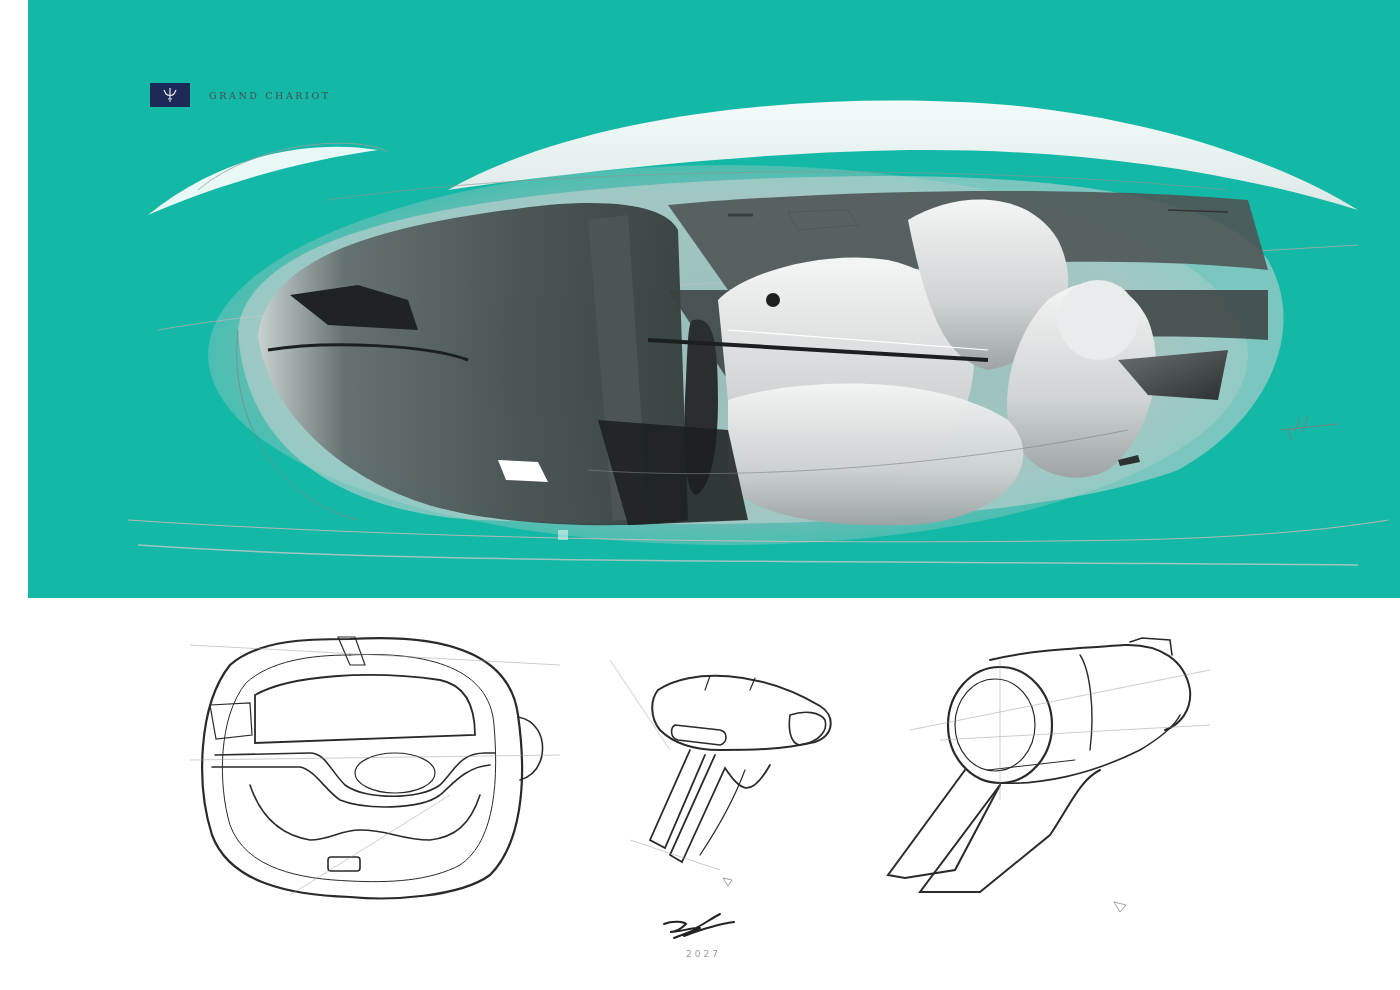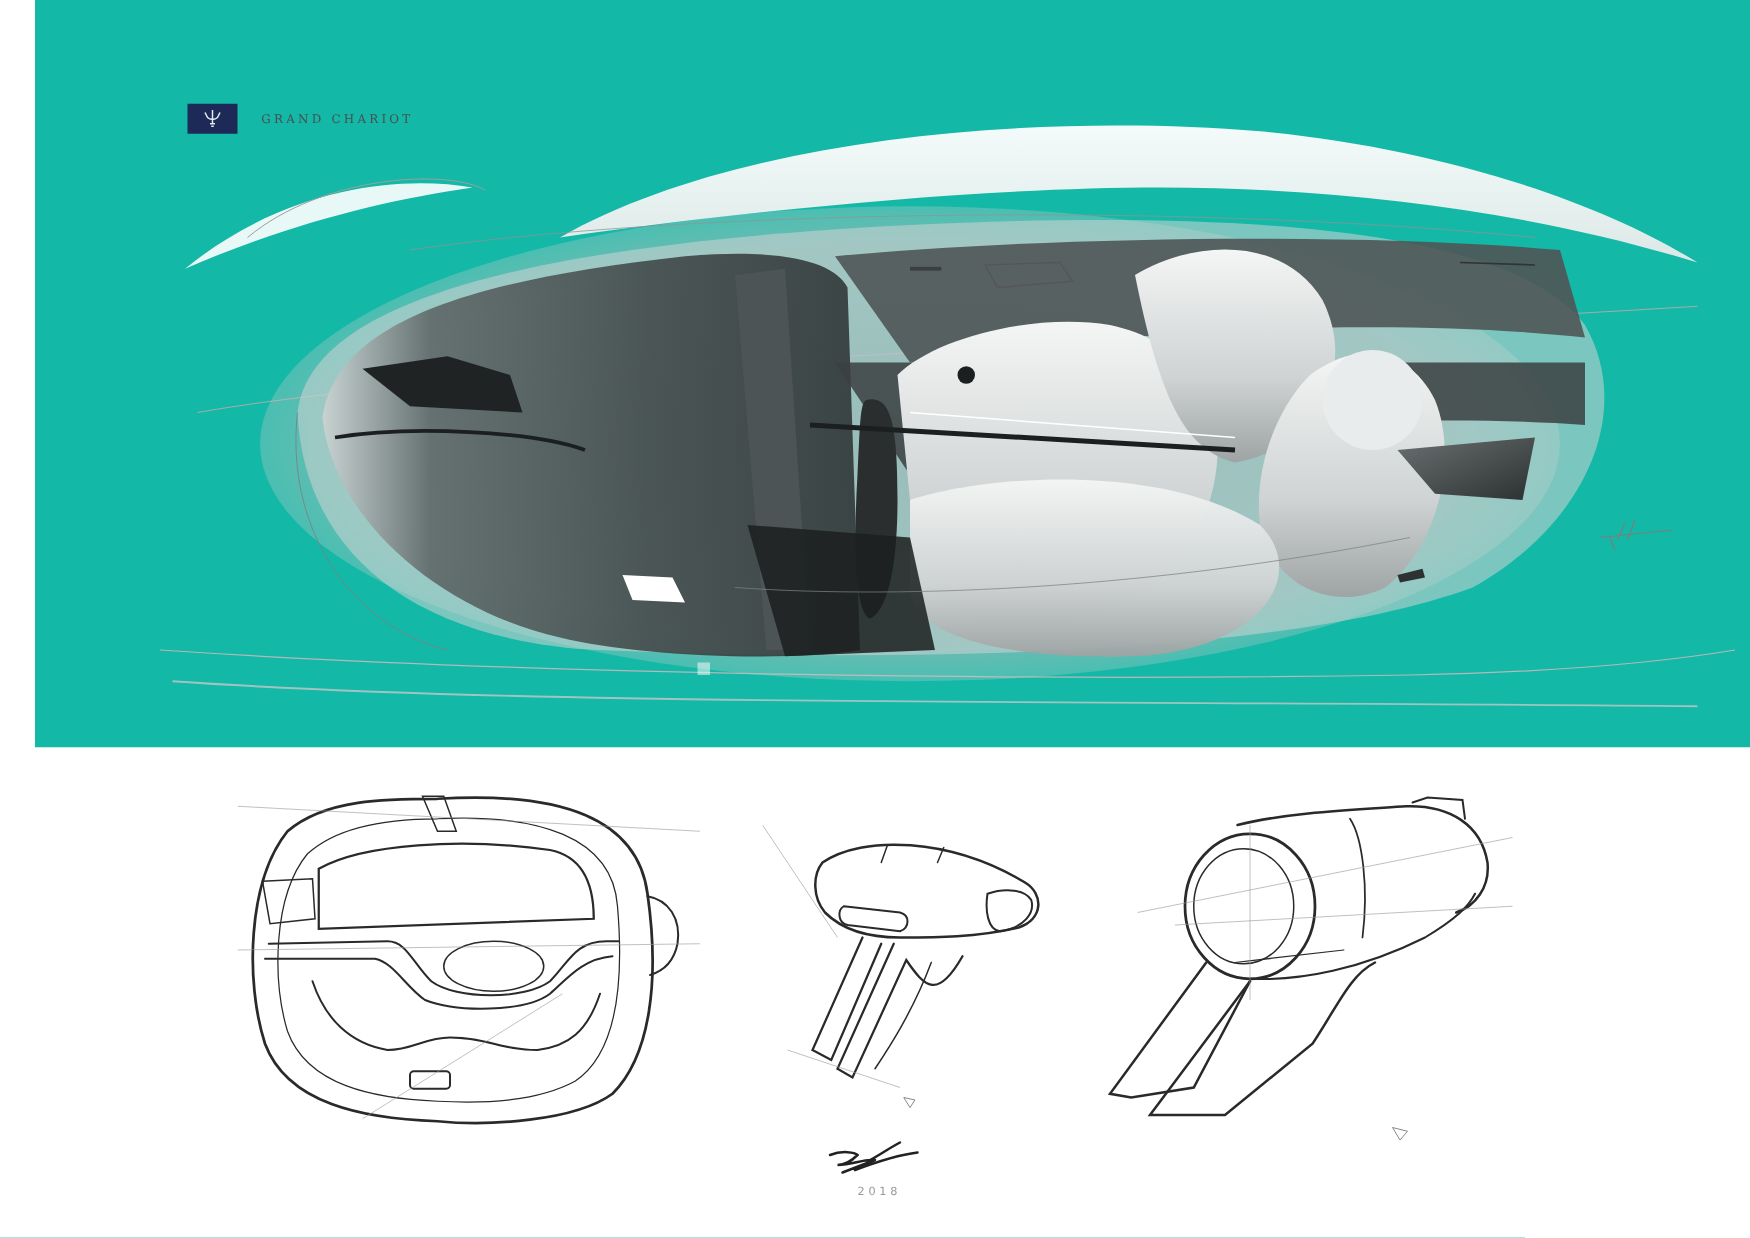--- a/index.html
+++ b/index.html
@@ -168,13 +168,13 @@
     <path d="M30,100 L330,40"></path>
       <path d="M120,30 L120,170"></path>
       <path d="M60,110 L330,95"></path>
   </g>
   <path d="M234,272 L240,282 L246,275 Z" stroke="#888" stroke-width="0.8" fill="none"></path>
 </svg>
 
 <svg class="sig" style="left:660px;top:910px" width="80" height="35" viewBox="0 0 80 35">
   <path d="M4,14 C14,10 24,12 26,14 C20,20 14,22 10,22 C20,22 30,18 36,18 C44,14 52,8 60,4 M40,18 L14,28 M24,26 C40,20 58,14 74,12" stroke="#222" stroke-width="2" fill="none" stroke-linecap="round"></path>
 </svg>
-<div class="year">2018</div>
+<div class="year">2027</div>
 
 </body></html>

